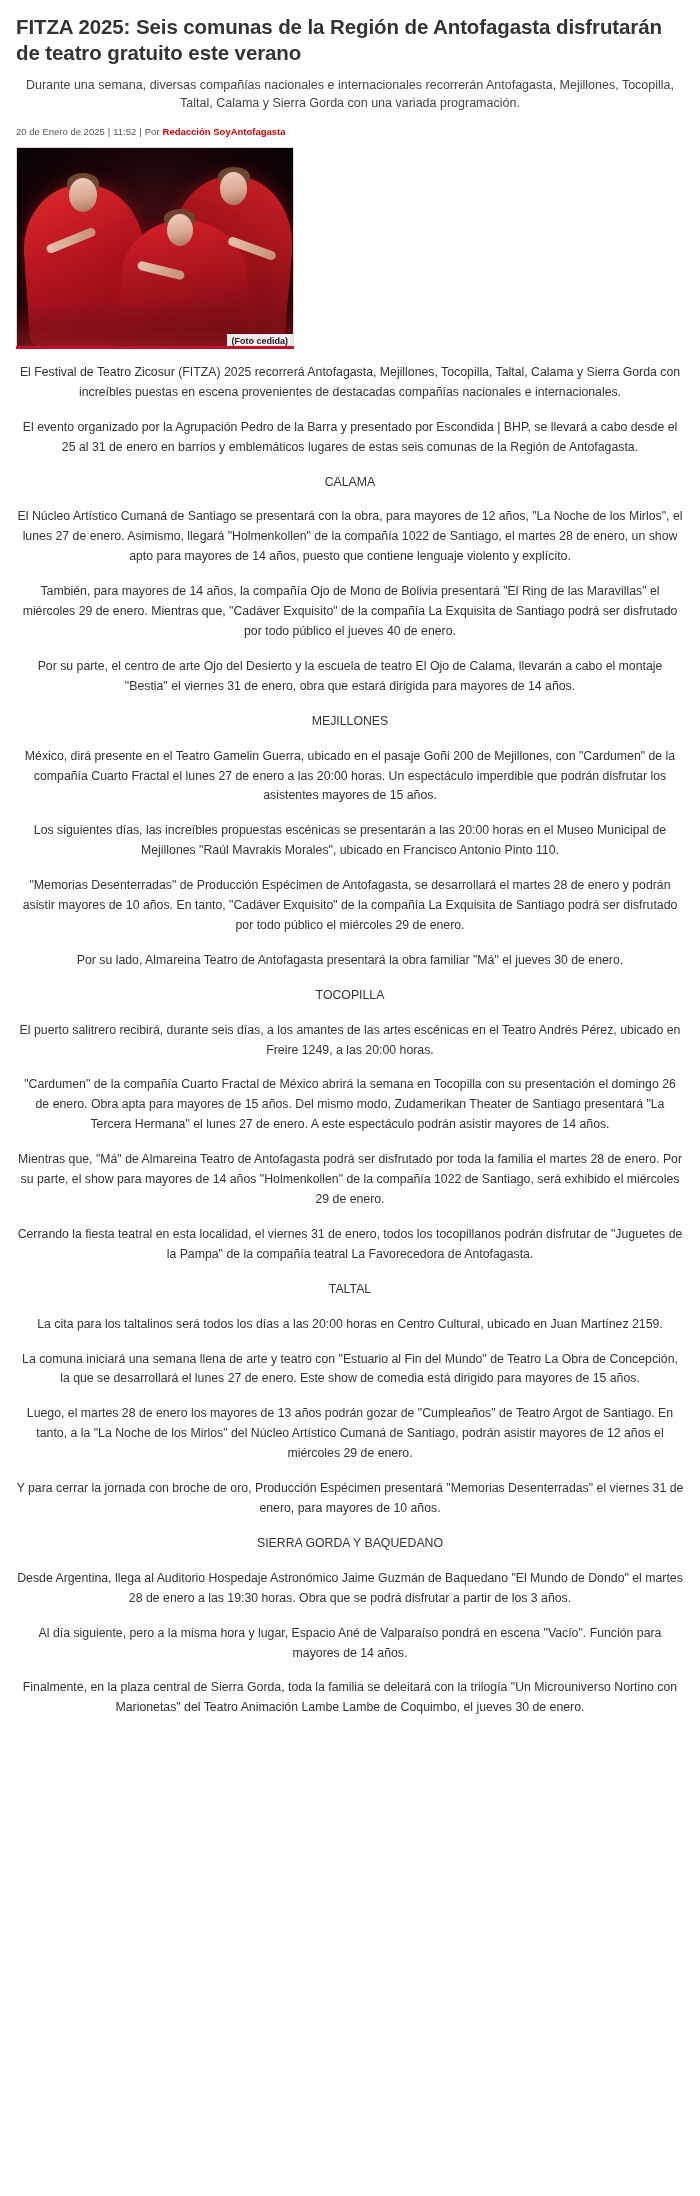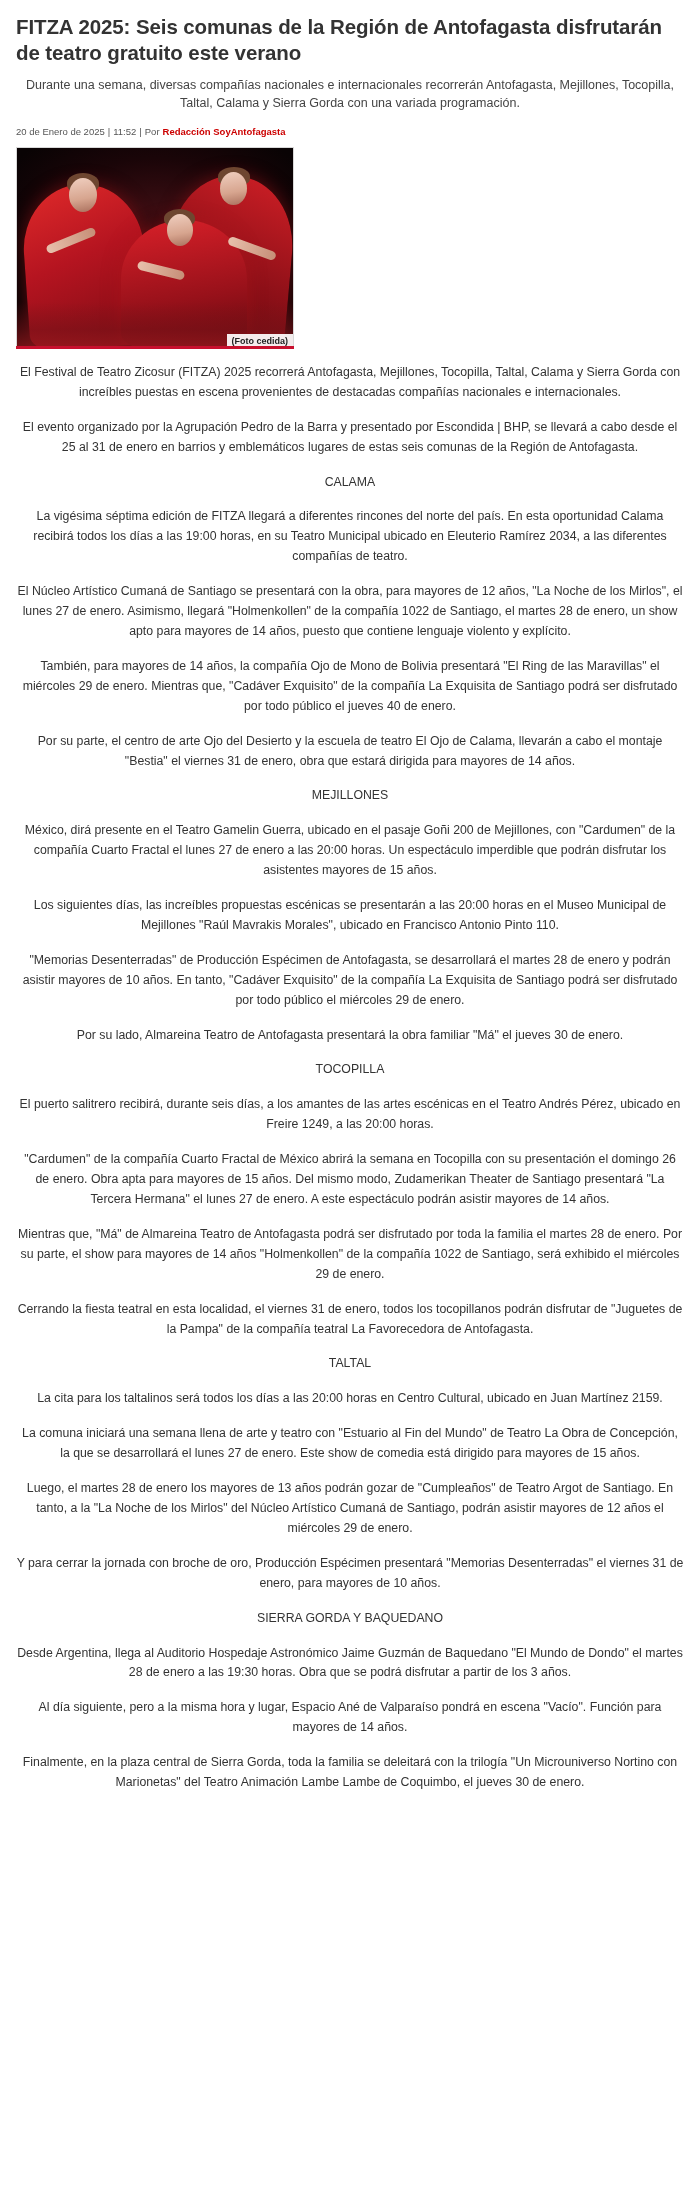--- a/index.html
+++ b/index.html
@@ -192,21 +192,20 @@
       <div class="head h3"></div>
       <div class="floorglow"></div>
       <div class="credit">(Foto cedida)</div>
     </div>
   </figure>
 
   <div class="body-text">
     <p>El Festival de Teatro Zicosur (FITZA) 2025 recorrerá Antofagasta, Mejillones, Tocopilla, Taltal, Calama y Sierra Gorda con increíbles puestas en escena provenientes de destacadas compañías nacionales e internacionales.</p>
     <p>El evento organizado por la Agrupación Pedro de la Barra y presentado por Escondida | BHP, se llevará a cabo desde el 25 al 31 de enero en barrios y emblemáticos lugares de estas seis comunas de la Región de Antofagasta.</p>
     <p class="section">CALAMA</p>
-    <p>La vigésima séptima edición de FITZA llegará a diferentes rincones del norte del país. En esta oportunidad Calama recibirá todos los días a las 19:00 horas, en su Teatro Municipal ubicado en Eleuterio Ramírez 2034, a las diferentes compañías de teatro.</p>
     <p>El Núcleo Artístico Cumaná de Santiago se presentará con la obra, para mayores de 12 años, "La Noche de los Mirlos", el lunes 27 de enero. Asimismo, llegará "Holmenkollen" de la compañía 1022 de Santiago, el martes 28 de enero, un show apto para mayores de 14 años, puesto que contiene lenguaje violento y explícito.</p>
     <p>También, para mayores de 14 años, la compañía Ojo de Mono de Bolivia presentará "El Ring de las Maravillas" el miércoles 29 de enero. Mientras que, "Cadáver Exquisito" de la compañía La Exquisita de Santiago podrá ser disfrutado por todo público el jueves 40 de enero.</p>
     <p>Por su parte, el centro de arte Ojo del Desierto y la escuela de teatro El Ojo de Calama, llevarán a cabo el montaje "Bestia" el viernes 31 de enero, obra que estará dirigida para mayores de 14 años.</p>
     <p class="section">MEJILLONES</p>
     <p>México, dirá presente en el Teatro Gamelin Guerra, ubicado en el pasaje Goñi 200 de Mejillones, con "Cardumen" de la compañía Cuarto Fractal el lunes 27 de enero a las 20:00 horas. Un espectáculo imperdible que podrán disfrutar los asistentes mayores de 15 años.</p>
     <p>Los siguientes días, las increíbles propuestas escénicas se presentarán a las 20:00 horas en el Museo Municipal de Mejillones "Raúl Mavrakis Morales", ubicado en Francisco Antonio Pinto 110.</p>
     <p>"Memorias Desenterradas" de Producción Espécimen de Antofagasta, se desarrollará el martes 28 de enero y podrán asistir mayores de 10 años. En tanto, "Cadáver Exquisito" de la compañía La Exquisita de Santiago podrá ser disfrutado por todo público el miércoles 29 de enero.</p>
     <p>Por su lado, Almareina Teatro de Antofagasta presentará la obra familiar "Má" el jueves 30 de enero.</p>
     <p class="section">TOCOPILLA</p>
     <p>El puerto salitrero recibirá, durante seis días, a los amantes de las artes escénicas en el Teatro Andrés Pérez, ubicado en Freire 1249, a las 20:00 horas.</p>

